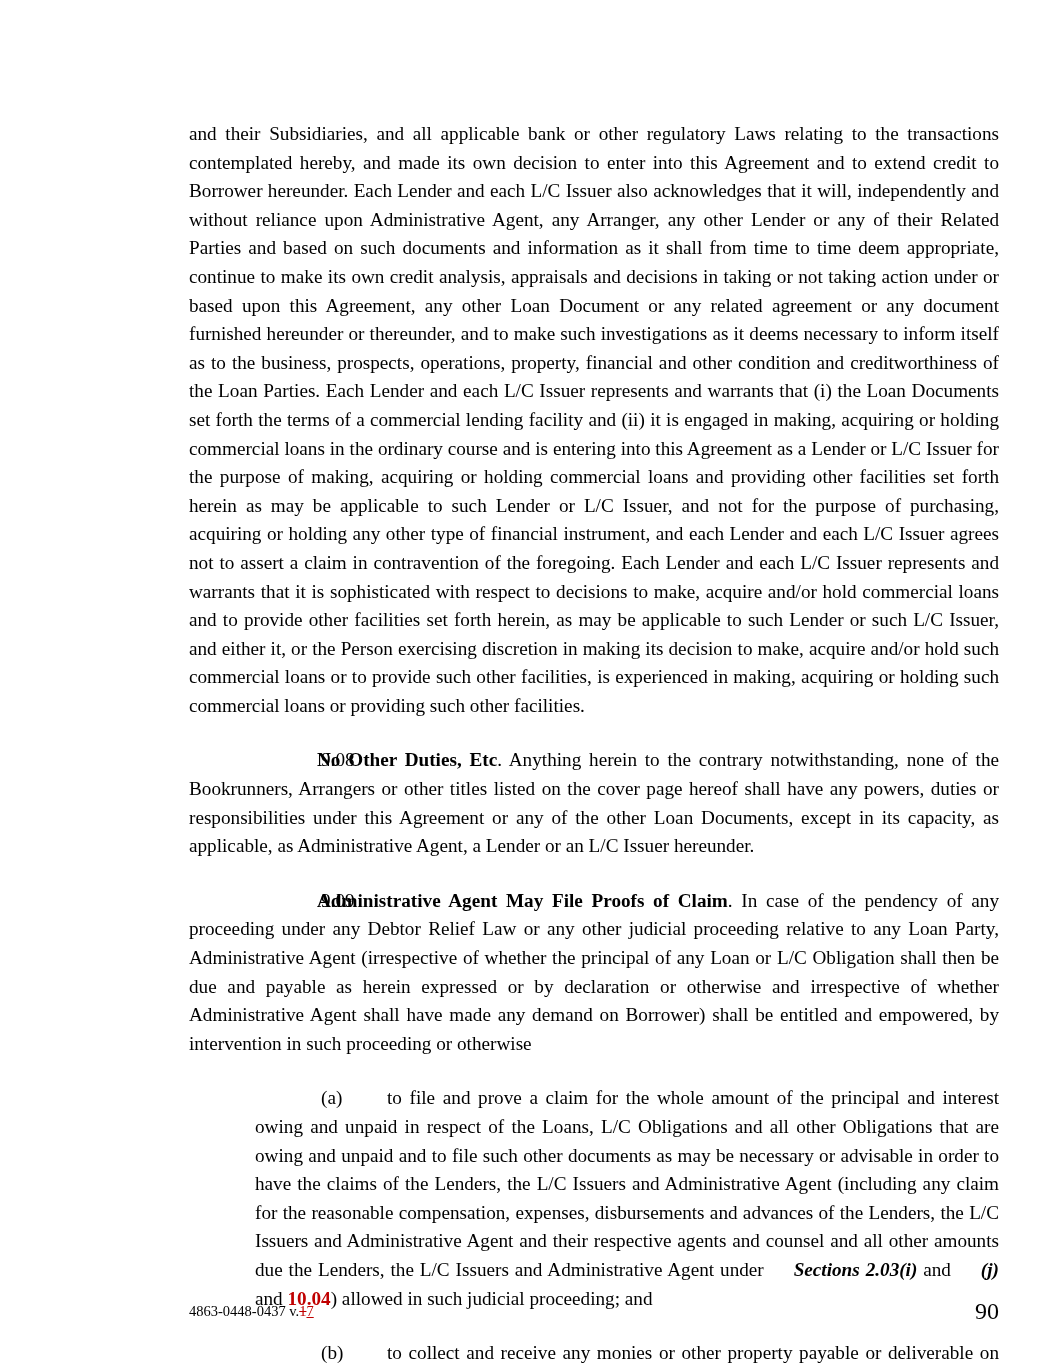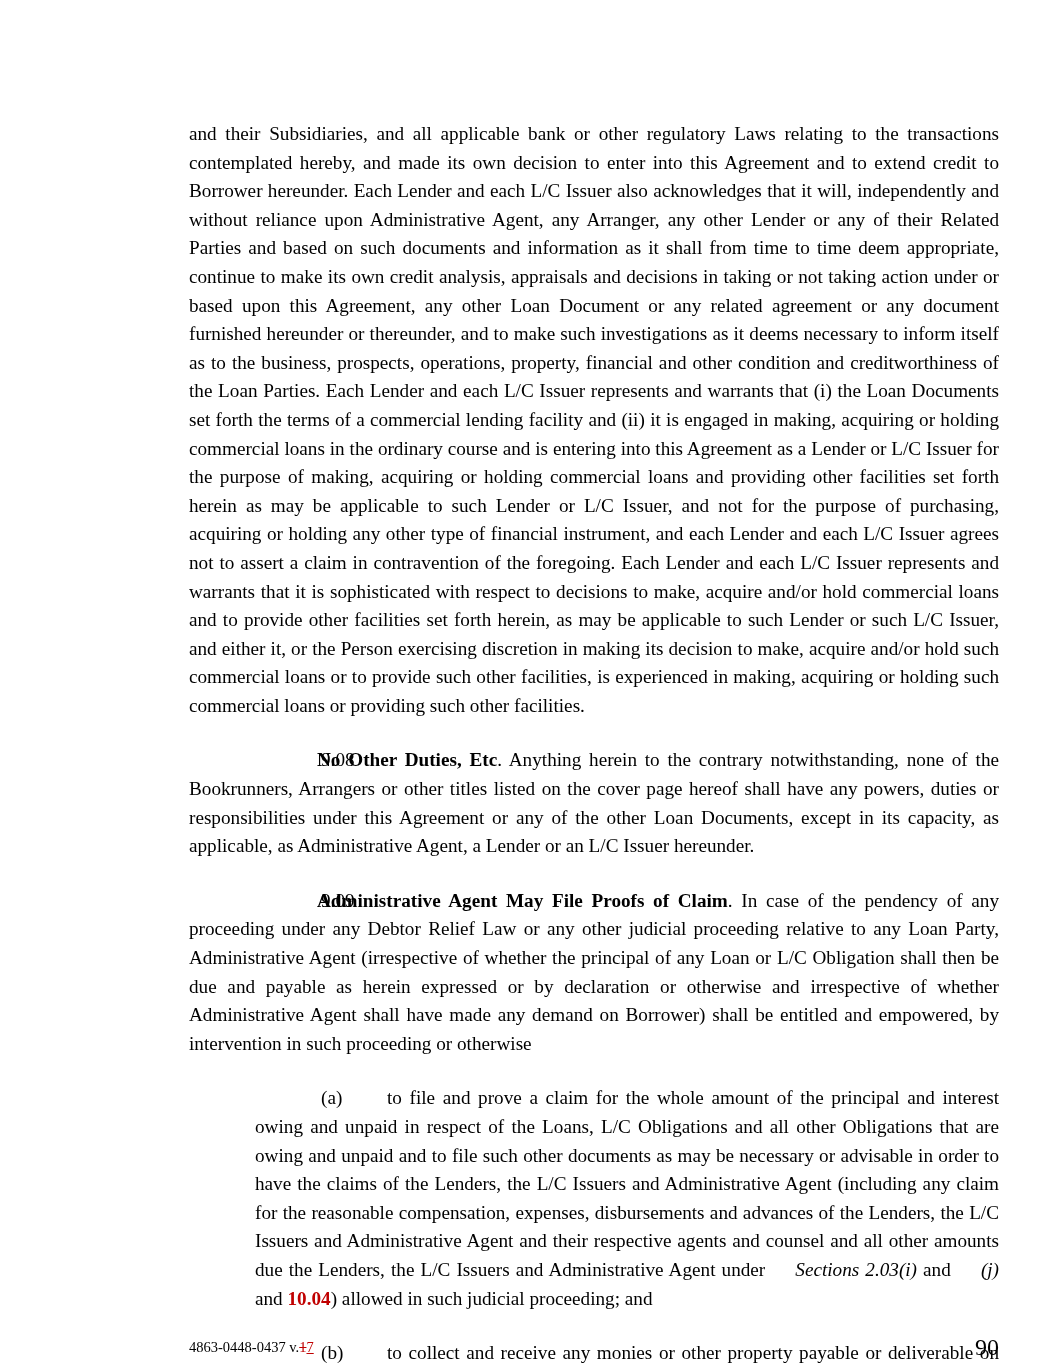--- a/index.html
+++ b/index.html
@@ -54,32 +54,32 @@
   }
   .sub-para .lbl {
     display: inline-block;
     width: 66px;
     text-indent: 0;
   }
   .sub-para-body {
     text-indent: 66px;
   }
   .bolditalic {
-    font-weight: normal;
+    font-weight: bold;
     font-style: italic;
     margin-left: 24px;
   }
   .redlink {
     font-weight: bold;
     color: #c00000;
   }
   .footer {
     position: absolute;
     left: 120px;
-    top: 1338px;
+    top: 1302px;
     width: 810px;
     font-size: 14.5px;
     line-height: 18px;
   }
   .footer-left {
     float: left;
   }
   .footer-right {
     float: right;
     font-size: 24px;

